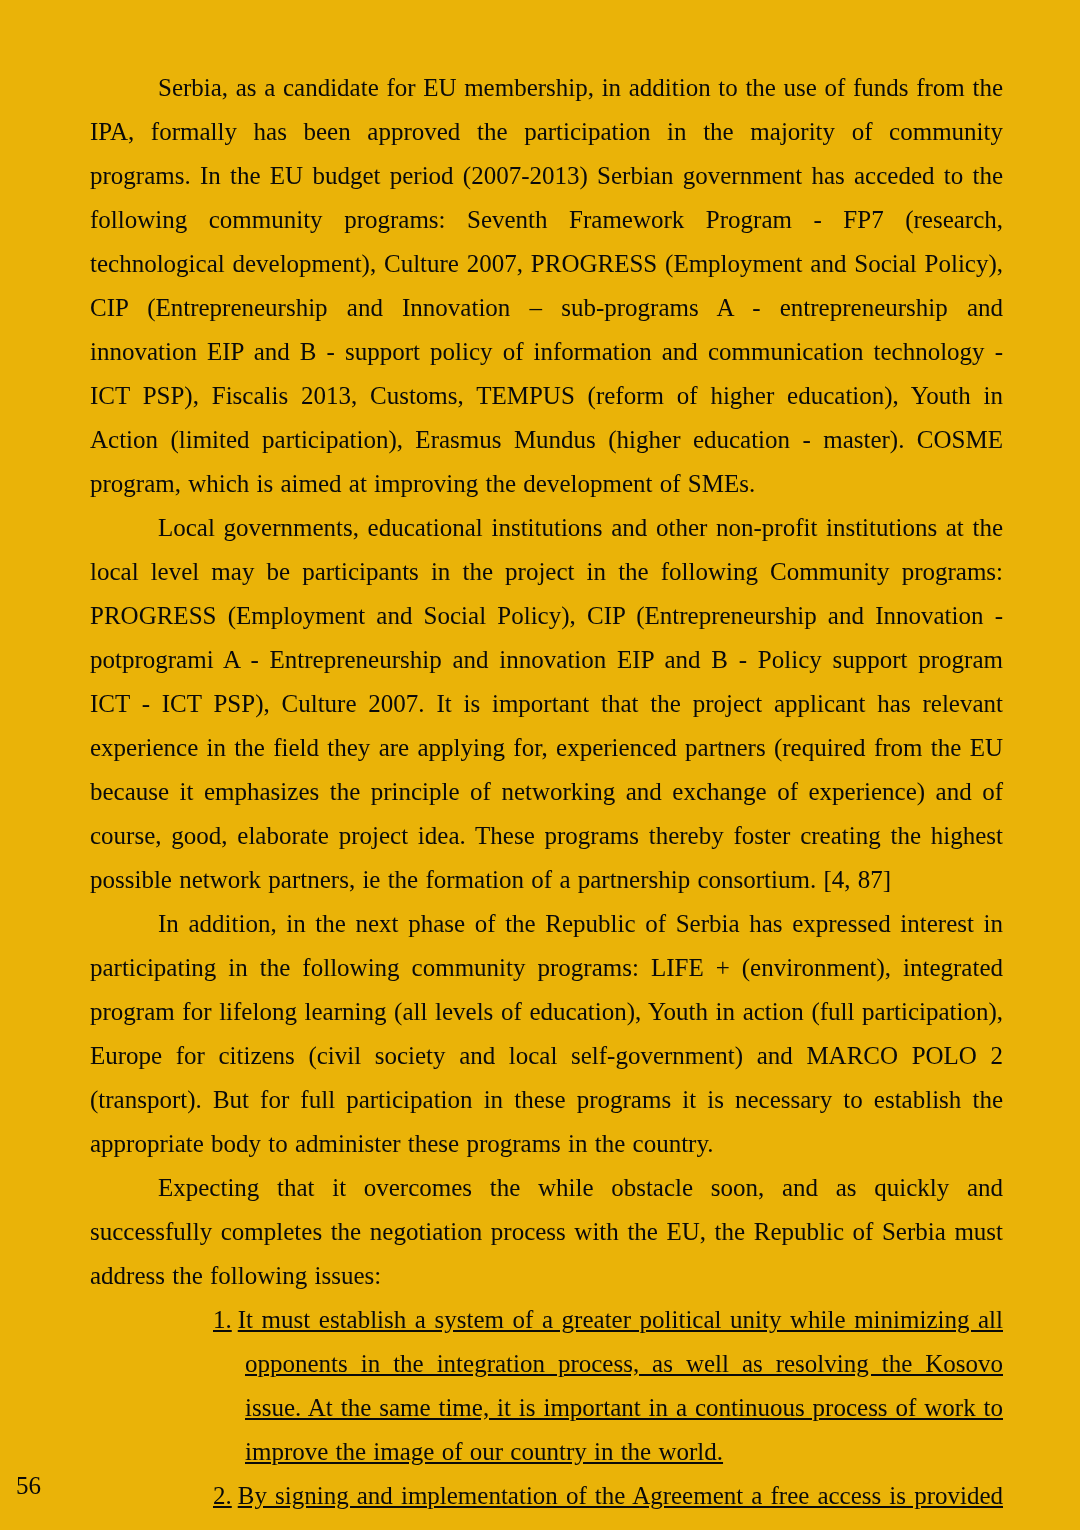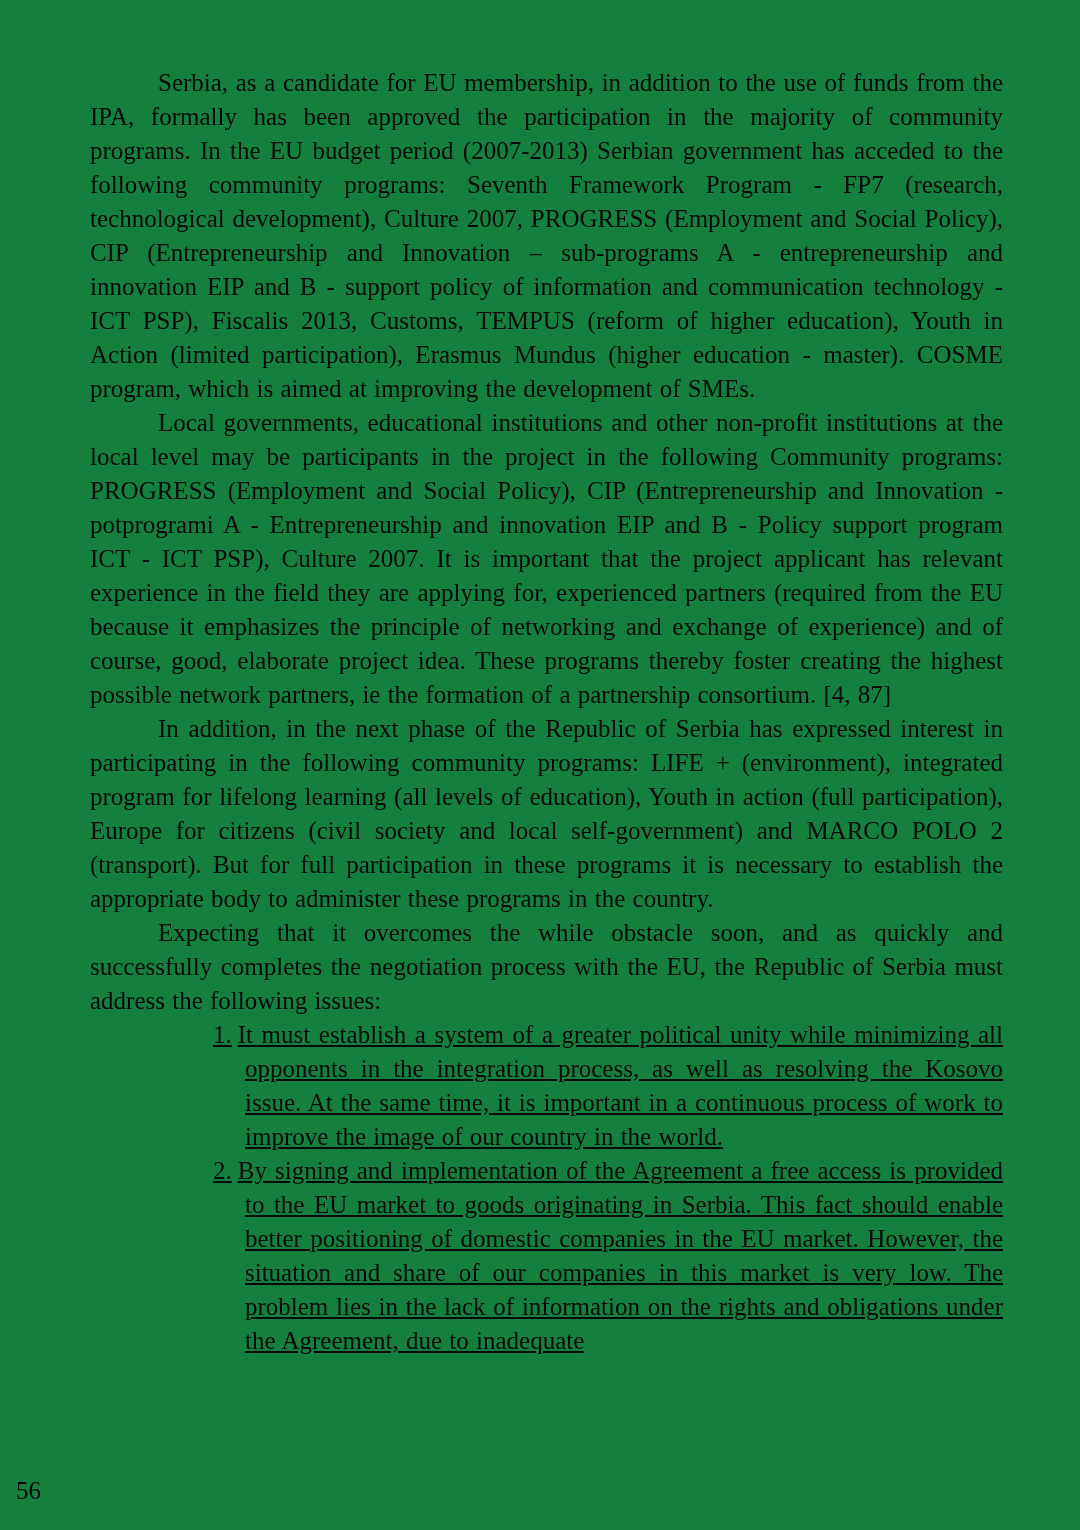--- a/index.html
+++ b/index.html
@@ -4,25 +4,25 @@
 <style>
   html, body {
     margin: 0;
     padding: 0;
     background: #ffffff;
   }
   .page {
     position: relative;
     width: 1080px;
     height: 1530px;
-    background: #15803d;
+    background: #eab308;
     color: #0a0a0a;
     font-family: "Liberation Serif", "DejaVu Serif", serif;
     font-size: 25px;
-    line-height: 34px;
+    line-height: 44px;
     box-sizing: border-box;
     padding: 66px 77px 0 90px;
     overflow: hidden;
   }
   .para {
     margin: 0;
     text-align: justify;
     text-indent: 68px;
     word-spacing: 1px;
   }

